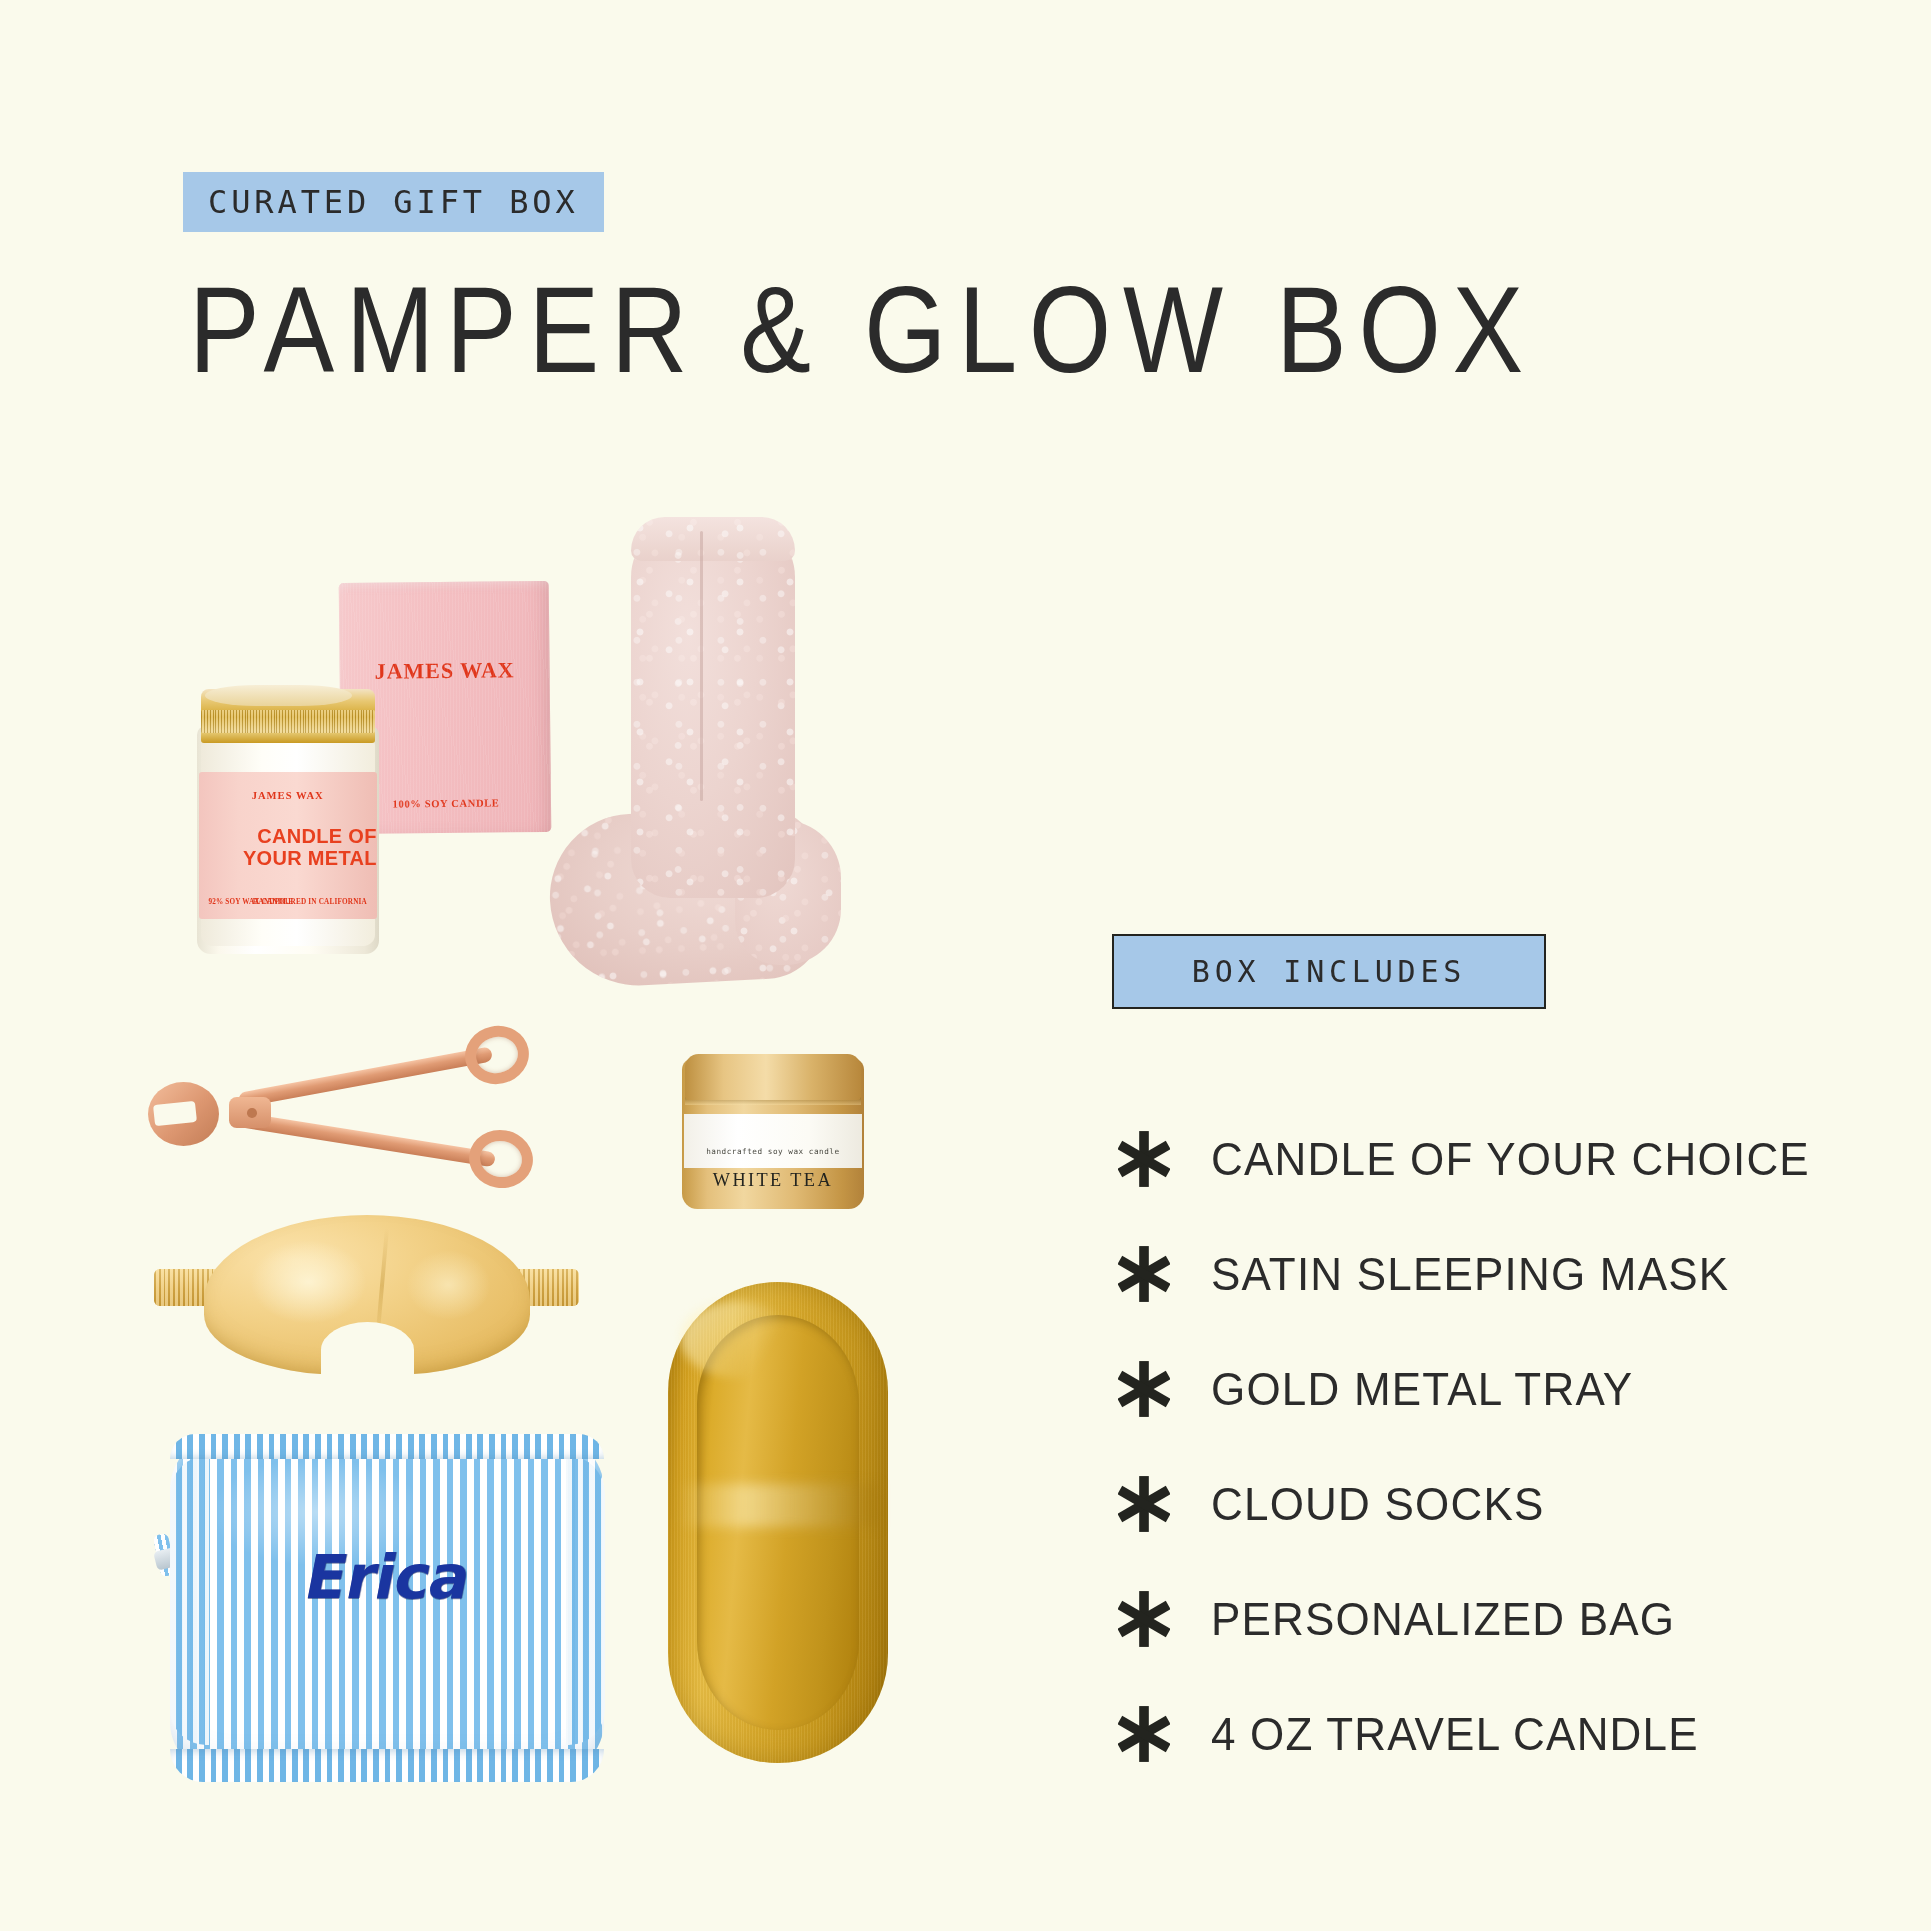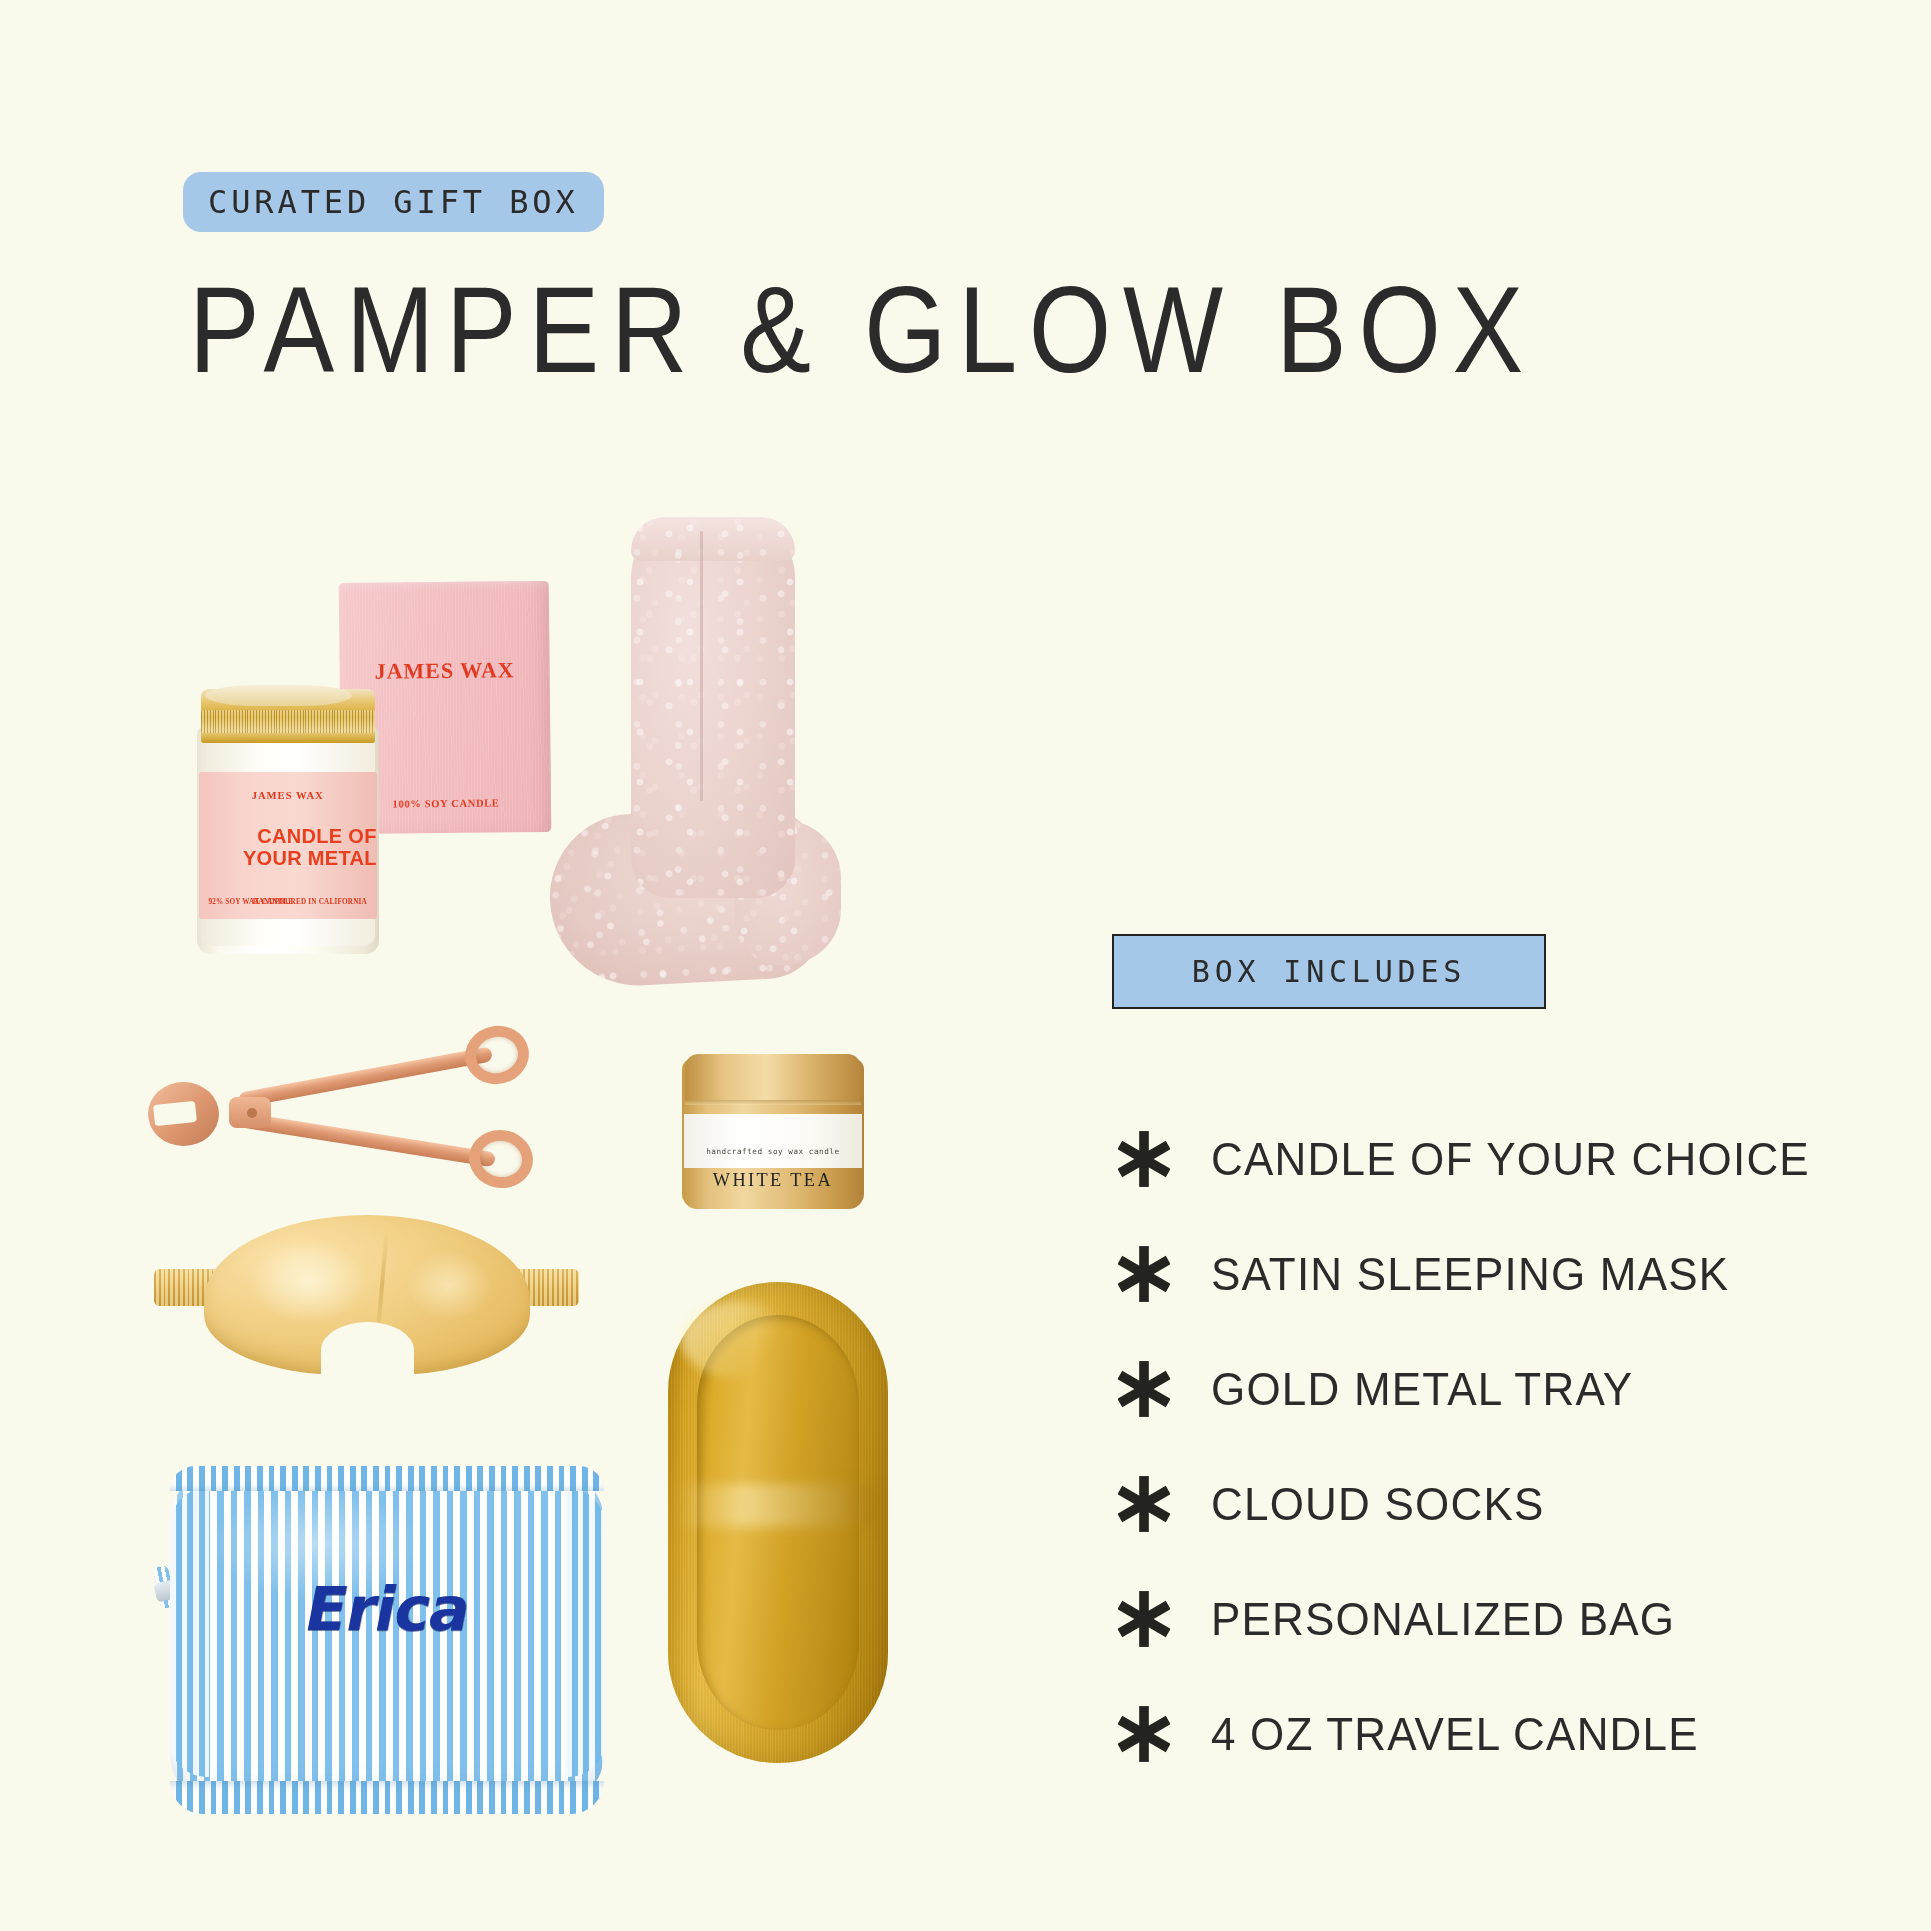--- a/index.html
+++ b/index.html
@@ -17,21 +17,21 @@
     background:#FAFAEC;
   }
 
   
   .eyebrow-badge {
     position:absolute;
     left:183px; top:172px;
     height:60px;
     padding:0 25px;
     background:#A6C8E8;
-    border-radius:18px;
+    border-radius:0;
     display:flex; align-items:center;
   }
   .eyebrow-text {
     font-family:"DejaVu Sans Mono", monospace;
     font-size:32px;
     letter-spacing:3.9px;
     color:#2B2B2B;
     white-space:nowrap;
   }
 
@@ -356,21 +356,21 @@
     position:absolute; left:4%; top:42%; width:92%; height:9%;
     background:linear-gradient(90deg, rgba(255,246,205,.0), rgba(255,246,205,.48) 35%, rgba(160,115,10,.25) 95%);
     filter:blur(5.8px);
   }
   .tray-brush {
     position:absolute; inset:0; border-radius:110px/110px;
     background:repeating-linear-gradient(90deg,rgba(255,255,255,.06) 0 1px,rgba(110,78,5,.05) 1px 2.9px);
   }
 
   
-  .bag { left:153px; top:1434px; width:469px; height:348px;margin-top:32px; }
+  .bag { left:153px; top:1434px; width:469px; height:348px; }
   .bag-body {
     position:absolute; left:17.4px; top:0; width:434px; height:340px;
     background:
       repeating-linear-gradient(90deg,
         #FFFFFF 0 6.8px,
         #7FC0EC 6.8px 13.5px);
     border-radius:56px 56px 52px 52px;
     box-shadow:inset 0 -21px 33px -17.4px rgba(90,140,180,.42),
                inset 0 15.4px 25px -15.4px rgba(255,255,255,.9);
   }

